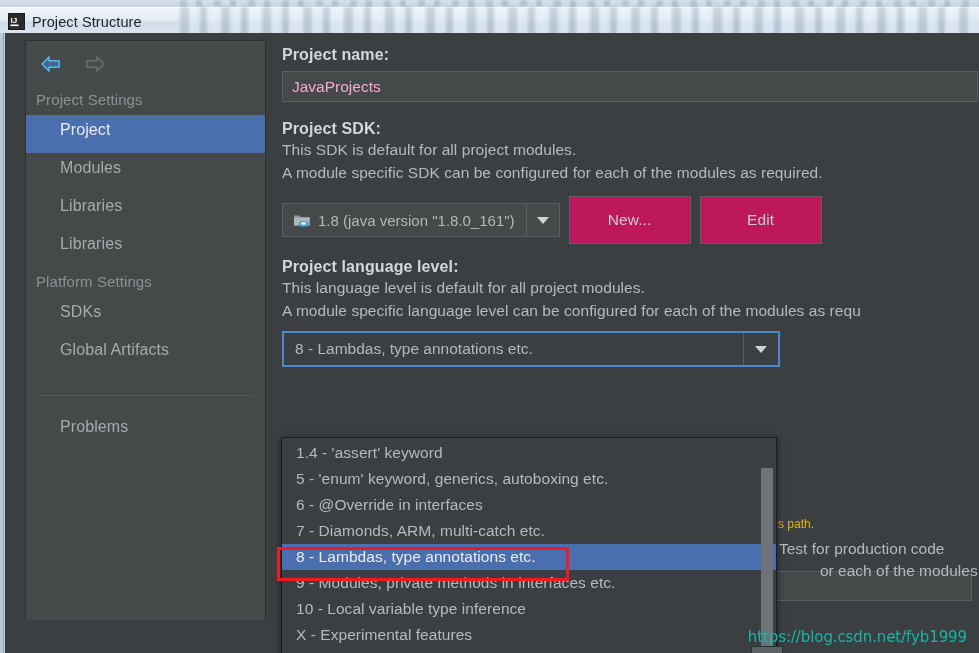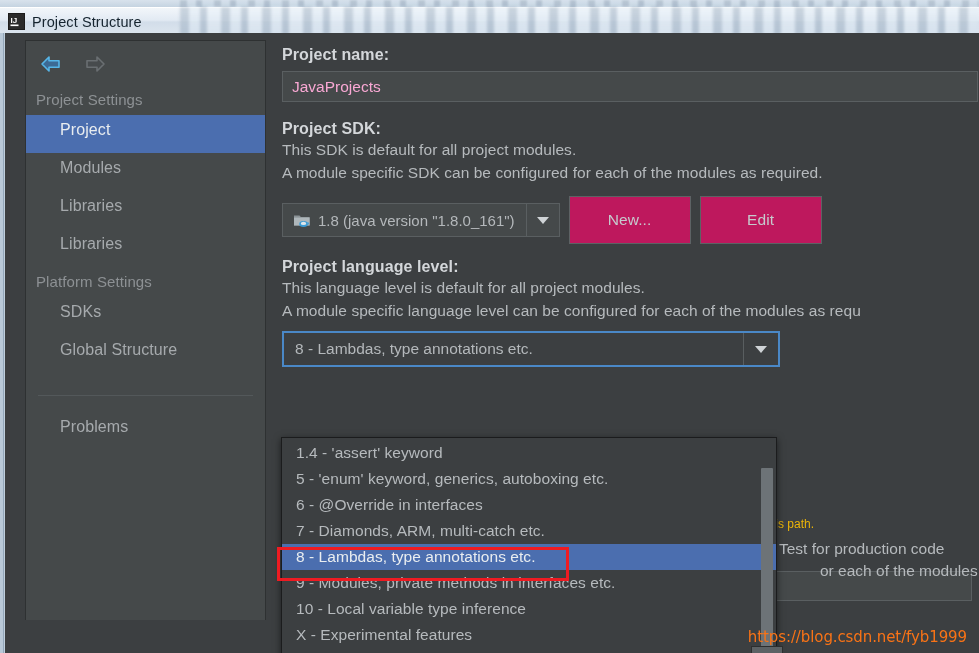--- a/index.html
+++ b/index.html
@@ -316,21 +316,21 @@
     width: 292px; height: 34px;
     border: 3px solid #ee1b22;
     pointer-events: none;
   }
 
   
   .watermark {
     position: absolute;
     right: 12px; bottom: 7px;
     font-size: 15px;
-    color: #f97316;
+    color: #14b8a6;
     font-family: "DejaVu Sans", sans-serif;
     letter-spacing: -.1px;
   }
   .wm-chip {
     position: absolute;
     left: 748px; top: 613px;
     width: 32px; height: 15px;
     background: #5c6164;
     border: 1px solid #2c2e2f;
   }
@@ -374,21 +374,21 @@
       </div>
 
       <div class="nav-group-title">Project Settings</div>
       <div class="nav-item selected">Project</div>
       <div class="nav-item">Modules</div>
       <div class="nav-item">Libraries</div>
       <div class="nav-item">Libraries</div>
 
       <div class="nav-group-title">Platform Settings</div>
       <div class="nav-item">SDKs</div>
-      <div class="nav-item">Global Structure</div>
+      <div class="nav-item">Global Artifacts</div>
 
       <div class="nav-sep"></div>
 
       <div class="nav-item">Problems</div>
     </div>
 
     <div class="content">
       <div class="content-inner">
 
         <div class="field-label">Project name:</div>

